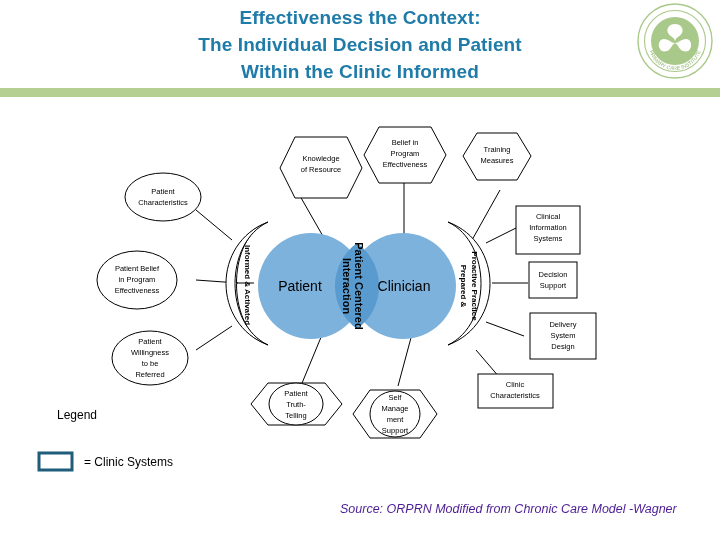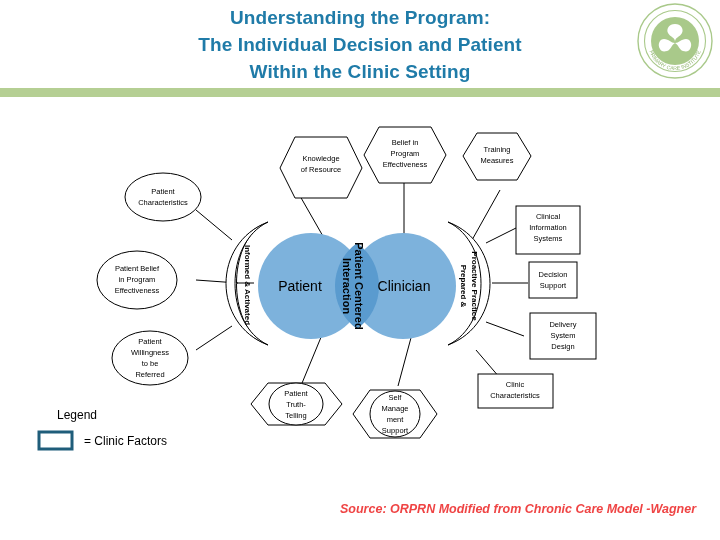--- a/index.html
+++ b/index.html
@@ -112,21 +112,21 @@
     position: absolute;
     left: 34px;
     top: 408px;
     width: 260px;
   }
   #legend-title {
     font-family: "Liberation Sans", sans-serif;
     font-size: 12px;
     color: #000000;
     margin-left: 23px;
-    margin-bottom: 4px;
+    margin-bottom: 25px;
   }
   .legend-row {
     display: flex;
     align-items: center;
     height: 29px;
     margin-bottom: 1px;
   }
   .legend-glyph {
     width: 44px;
     height: 27px;
@@ -142,32 +142,32 @@
   }
 
   
   #source-note {
     position: absolute;
     left: 340px;
     top: 502px;
     font-family: "Liberation Sans", sans-serif;
     font-size: 12.5px;
     font-style: italic;
-    font-weight: bold;
-    color: #ef4444;
+    font-weight: normal;
+    color: #4c1d95;
     white-space: nowrap;
   }
 </style>
 </head>
 <body>
 
 <div id="title-block">
-  <div class="title-line">Understanding the Program:</div>
+  <div class="title-line">Effectiveness the Context:</div>
   <div class="title-line">The Individual Decision and Patient</div>
-  <div class="title-line">Within the Clinic Setting</div>
+  <div class="title-line">Within the Clinic Informed</div>
 </div>
 
 <div id="green-bar"></div>
 
 <div id="logo">
   <svg width="78" height="78" viewBox="0 0 78 78" aria-hidden="true">
     <circle cx="39" cy="39" r="37" fill="none" stroke="#a9c98a" stroke-width="1.4"></circle>
     <circle cx="39" cy="39" r="30.5" fill="none" stroke="#a9c98a" stroke-width="1.1"></circle>
     <circle cx="39" cy="39" r="24" fill="#a9c98a"></circle>
 
@@ -295,17 +295,17 @@
   <div id="legend-title">Legend</div>
 
 
 
   <div class="legend-row">
     <div class="legend-glyph">
       <svg width="44" height="27" viewBox="0 0 44 27">
         <rect x="5" y="5" width="33" height="17" fill="#ffffff" stroke="#1f5d7a" stroke-width="3"></rect>
       </svg>
     </div>
-    <div class="legend-label">= Clinic Factors</div>
+    <div class="legend-label">= Clinic Systems</div>
   </div>
 </div>
 
 <div id="source-note">Source:  ORPRN Modified from Chronic Care Model -Wagner</div>
 
 </body></html>

